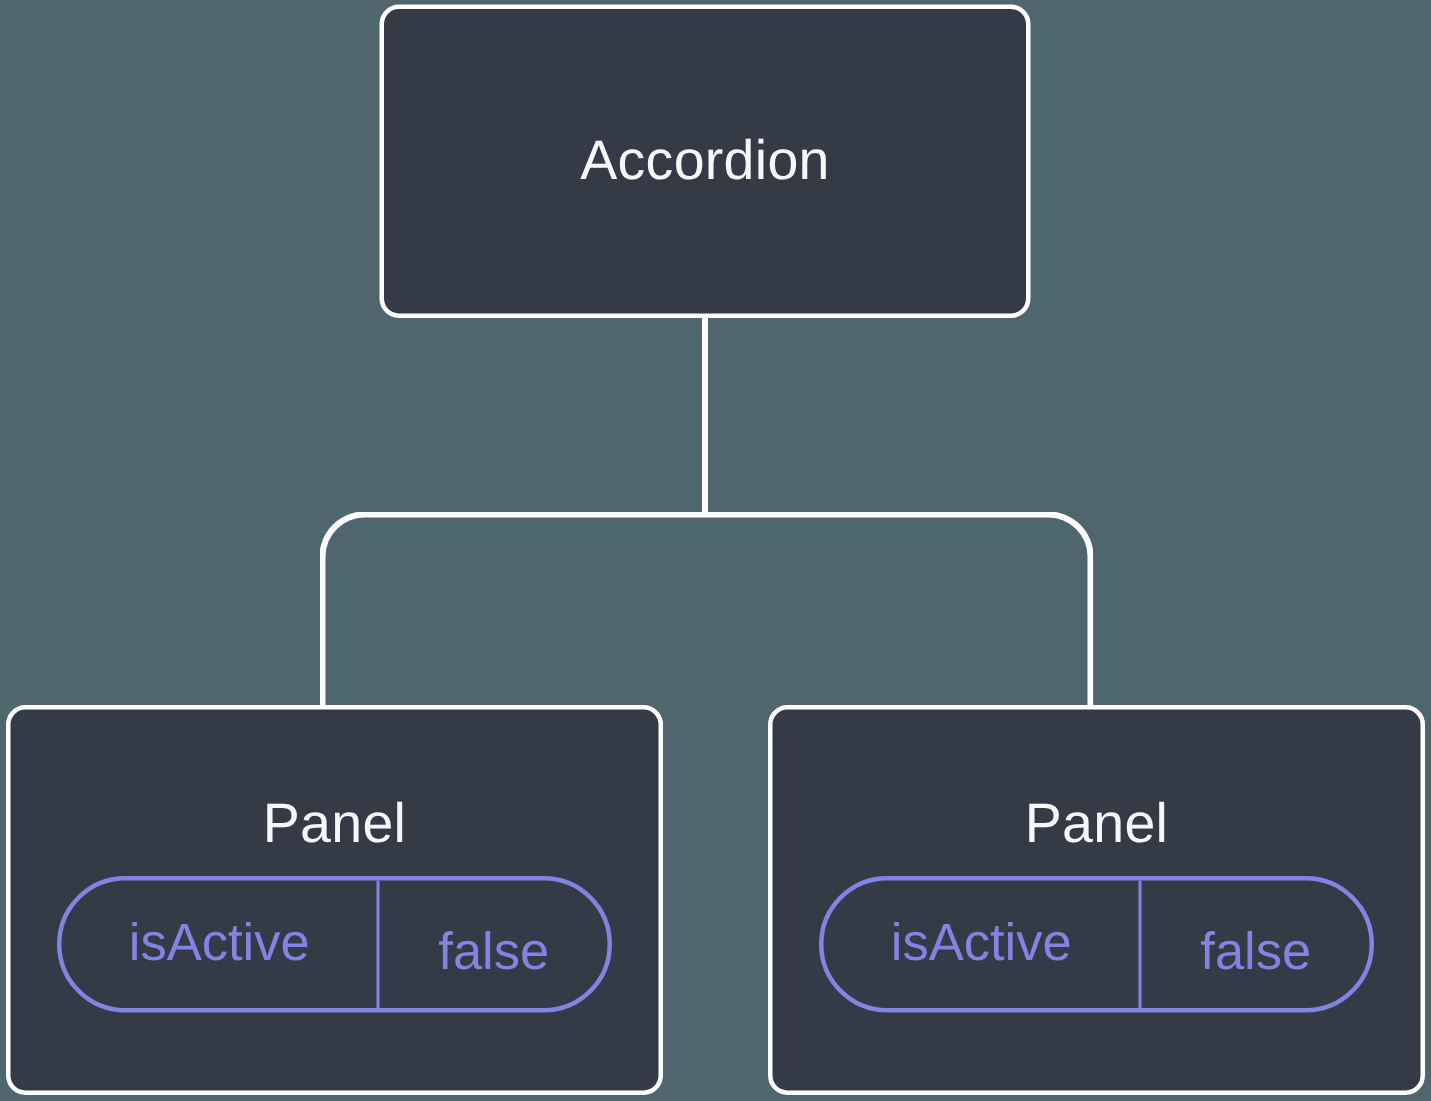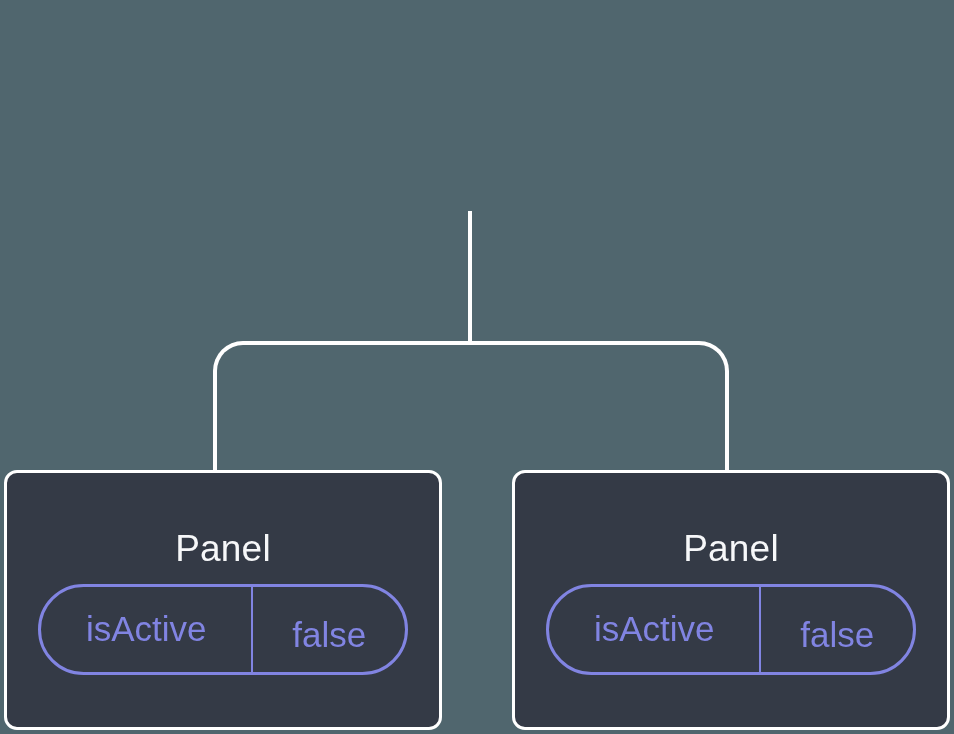--- a/index.html
+++ b/index.html
@@ -94,20 +94,23 @@
   .state-value {
     flex: 1 1 auto;
     margin-top: 12px;
   }
 </style>
 </head>
 <body>
 
 <div class="canvas">
 
+  <div class="node node-root">
+    <span class="node-label">Accordion</span>
+  </div>
 
   <div class="connector-stem"></div>
   <div class="connector-branch"></div>
 
   <div class="node node-panel node-panel-left">
     <span class="node-label">Panel</span>
     <div class="state-pill">
       <span class="state-cell state-key">isActive</span>
       <span class="state-cell state-value">false</span>
     </div>

